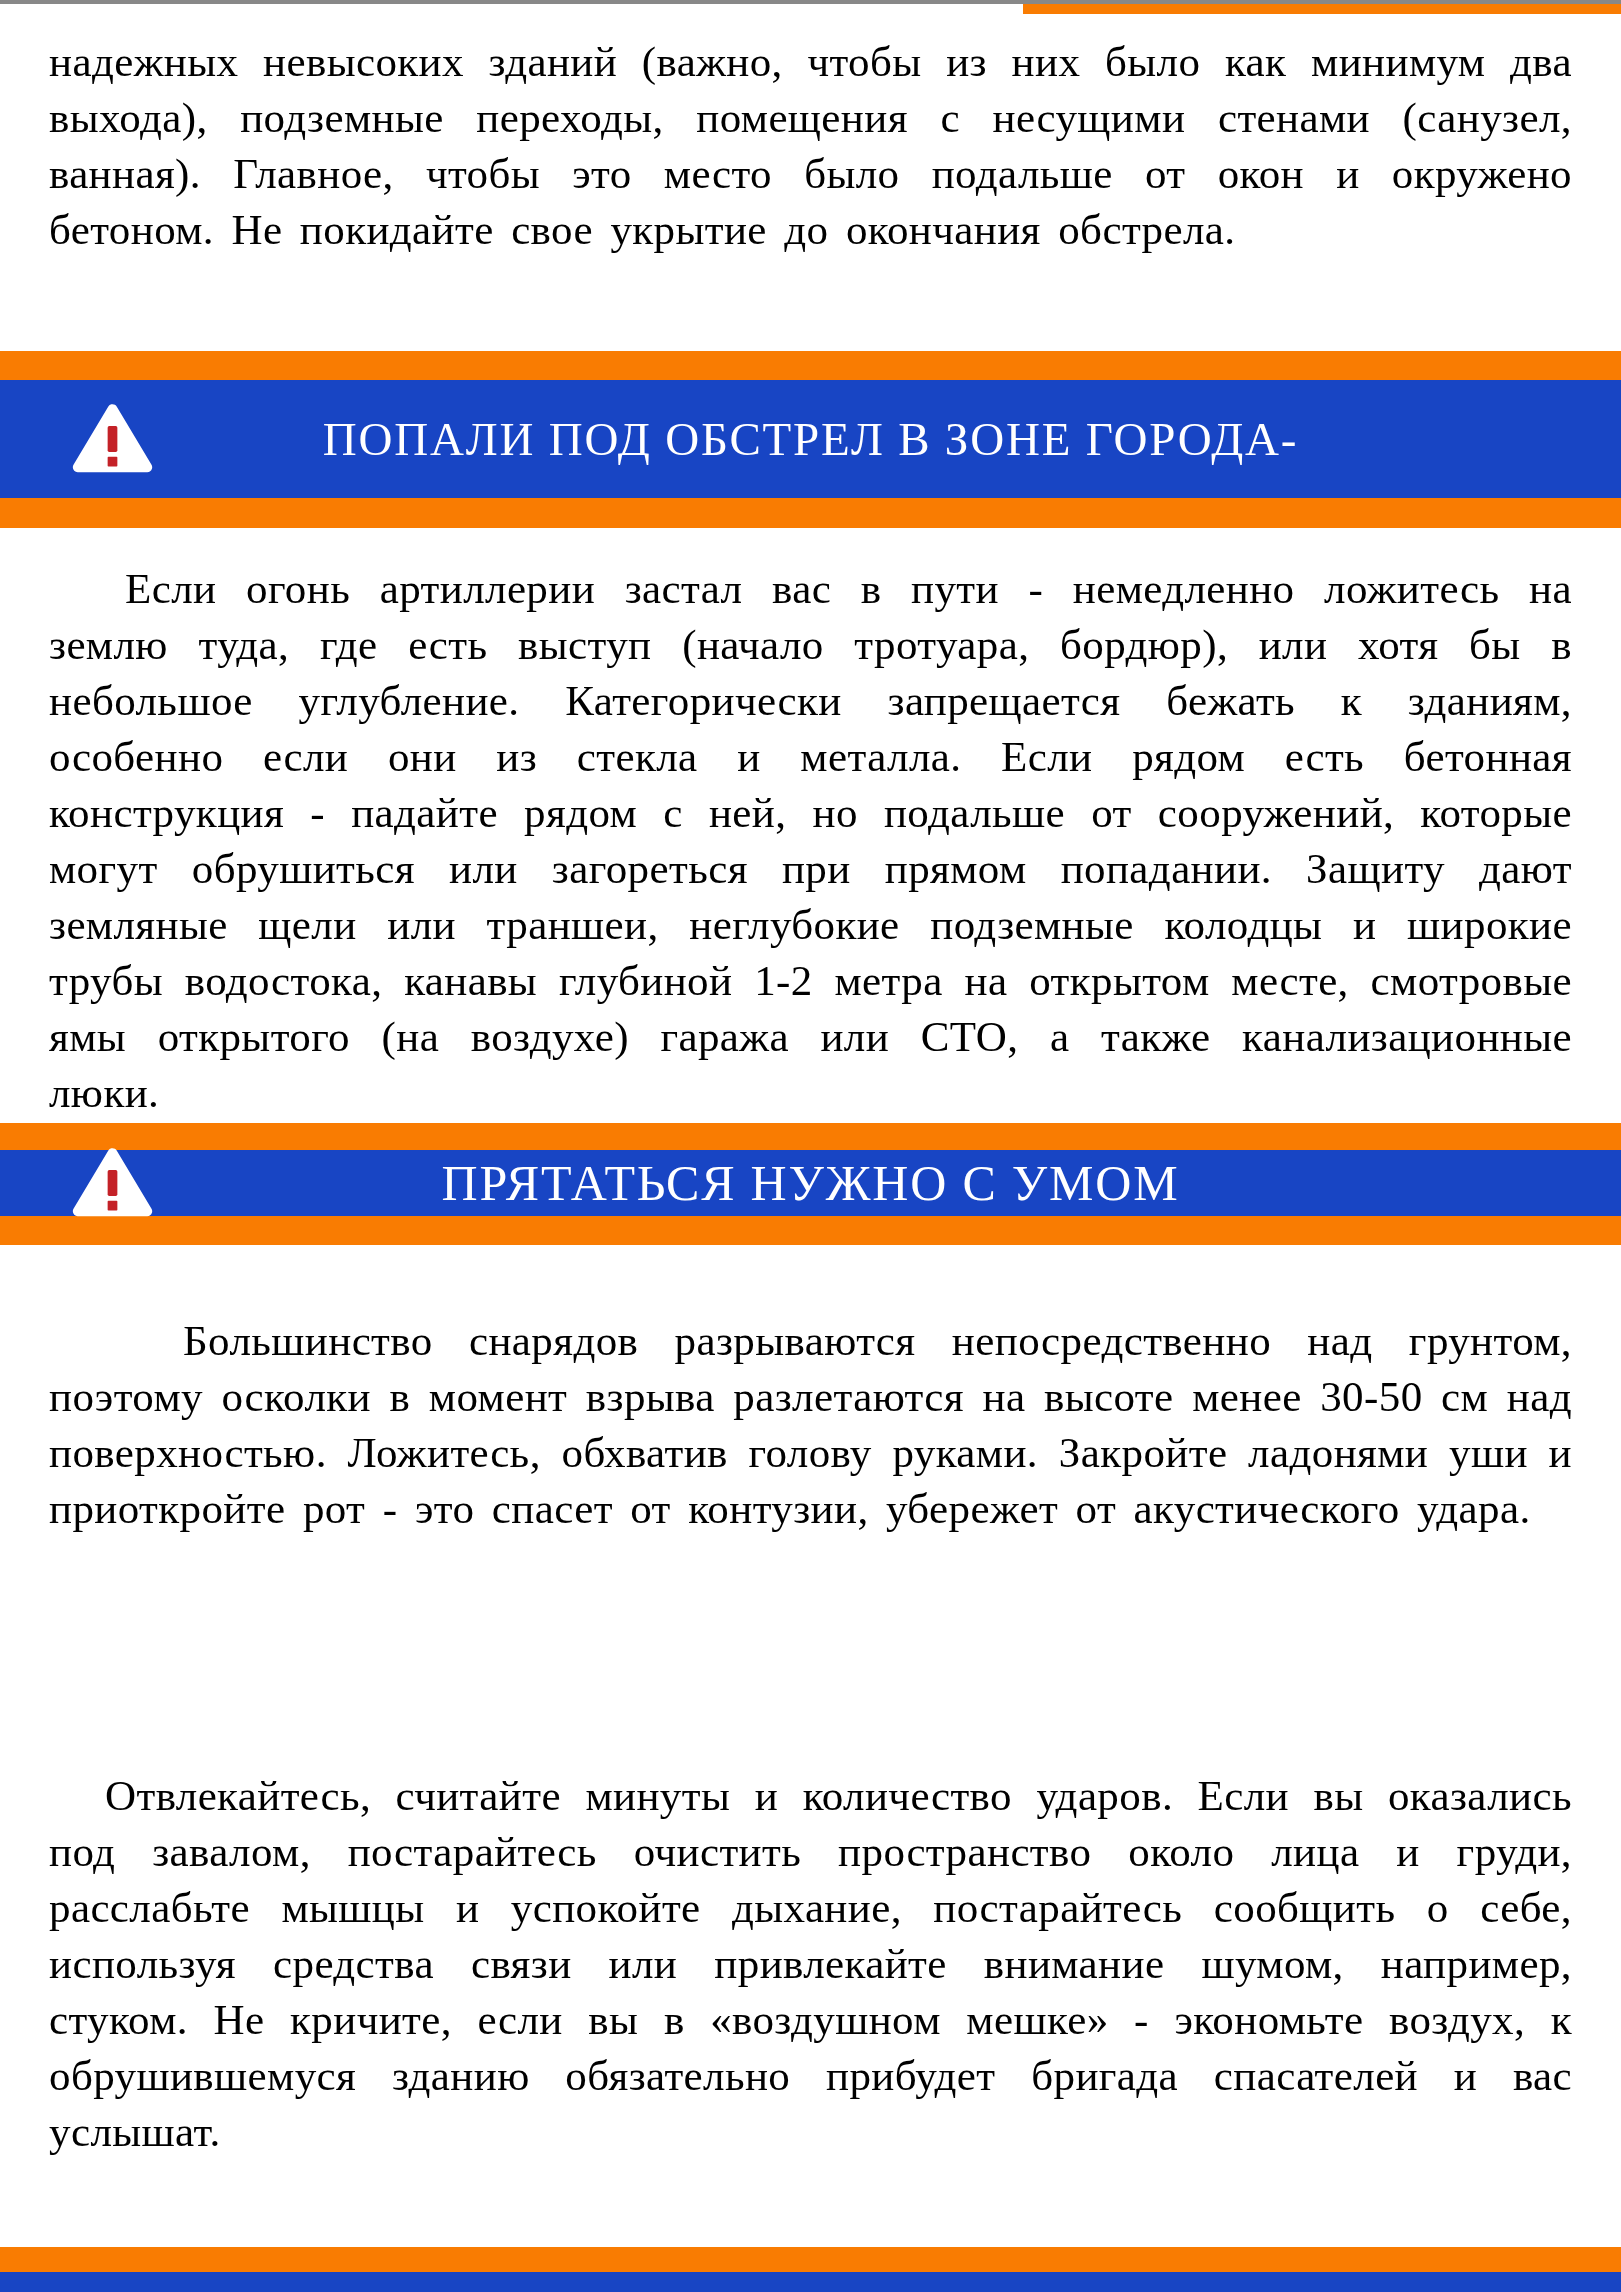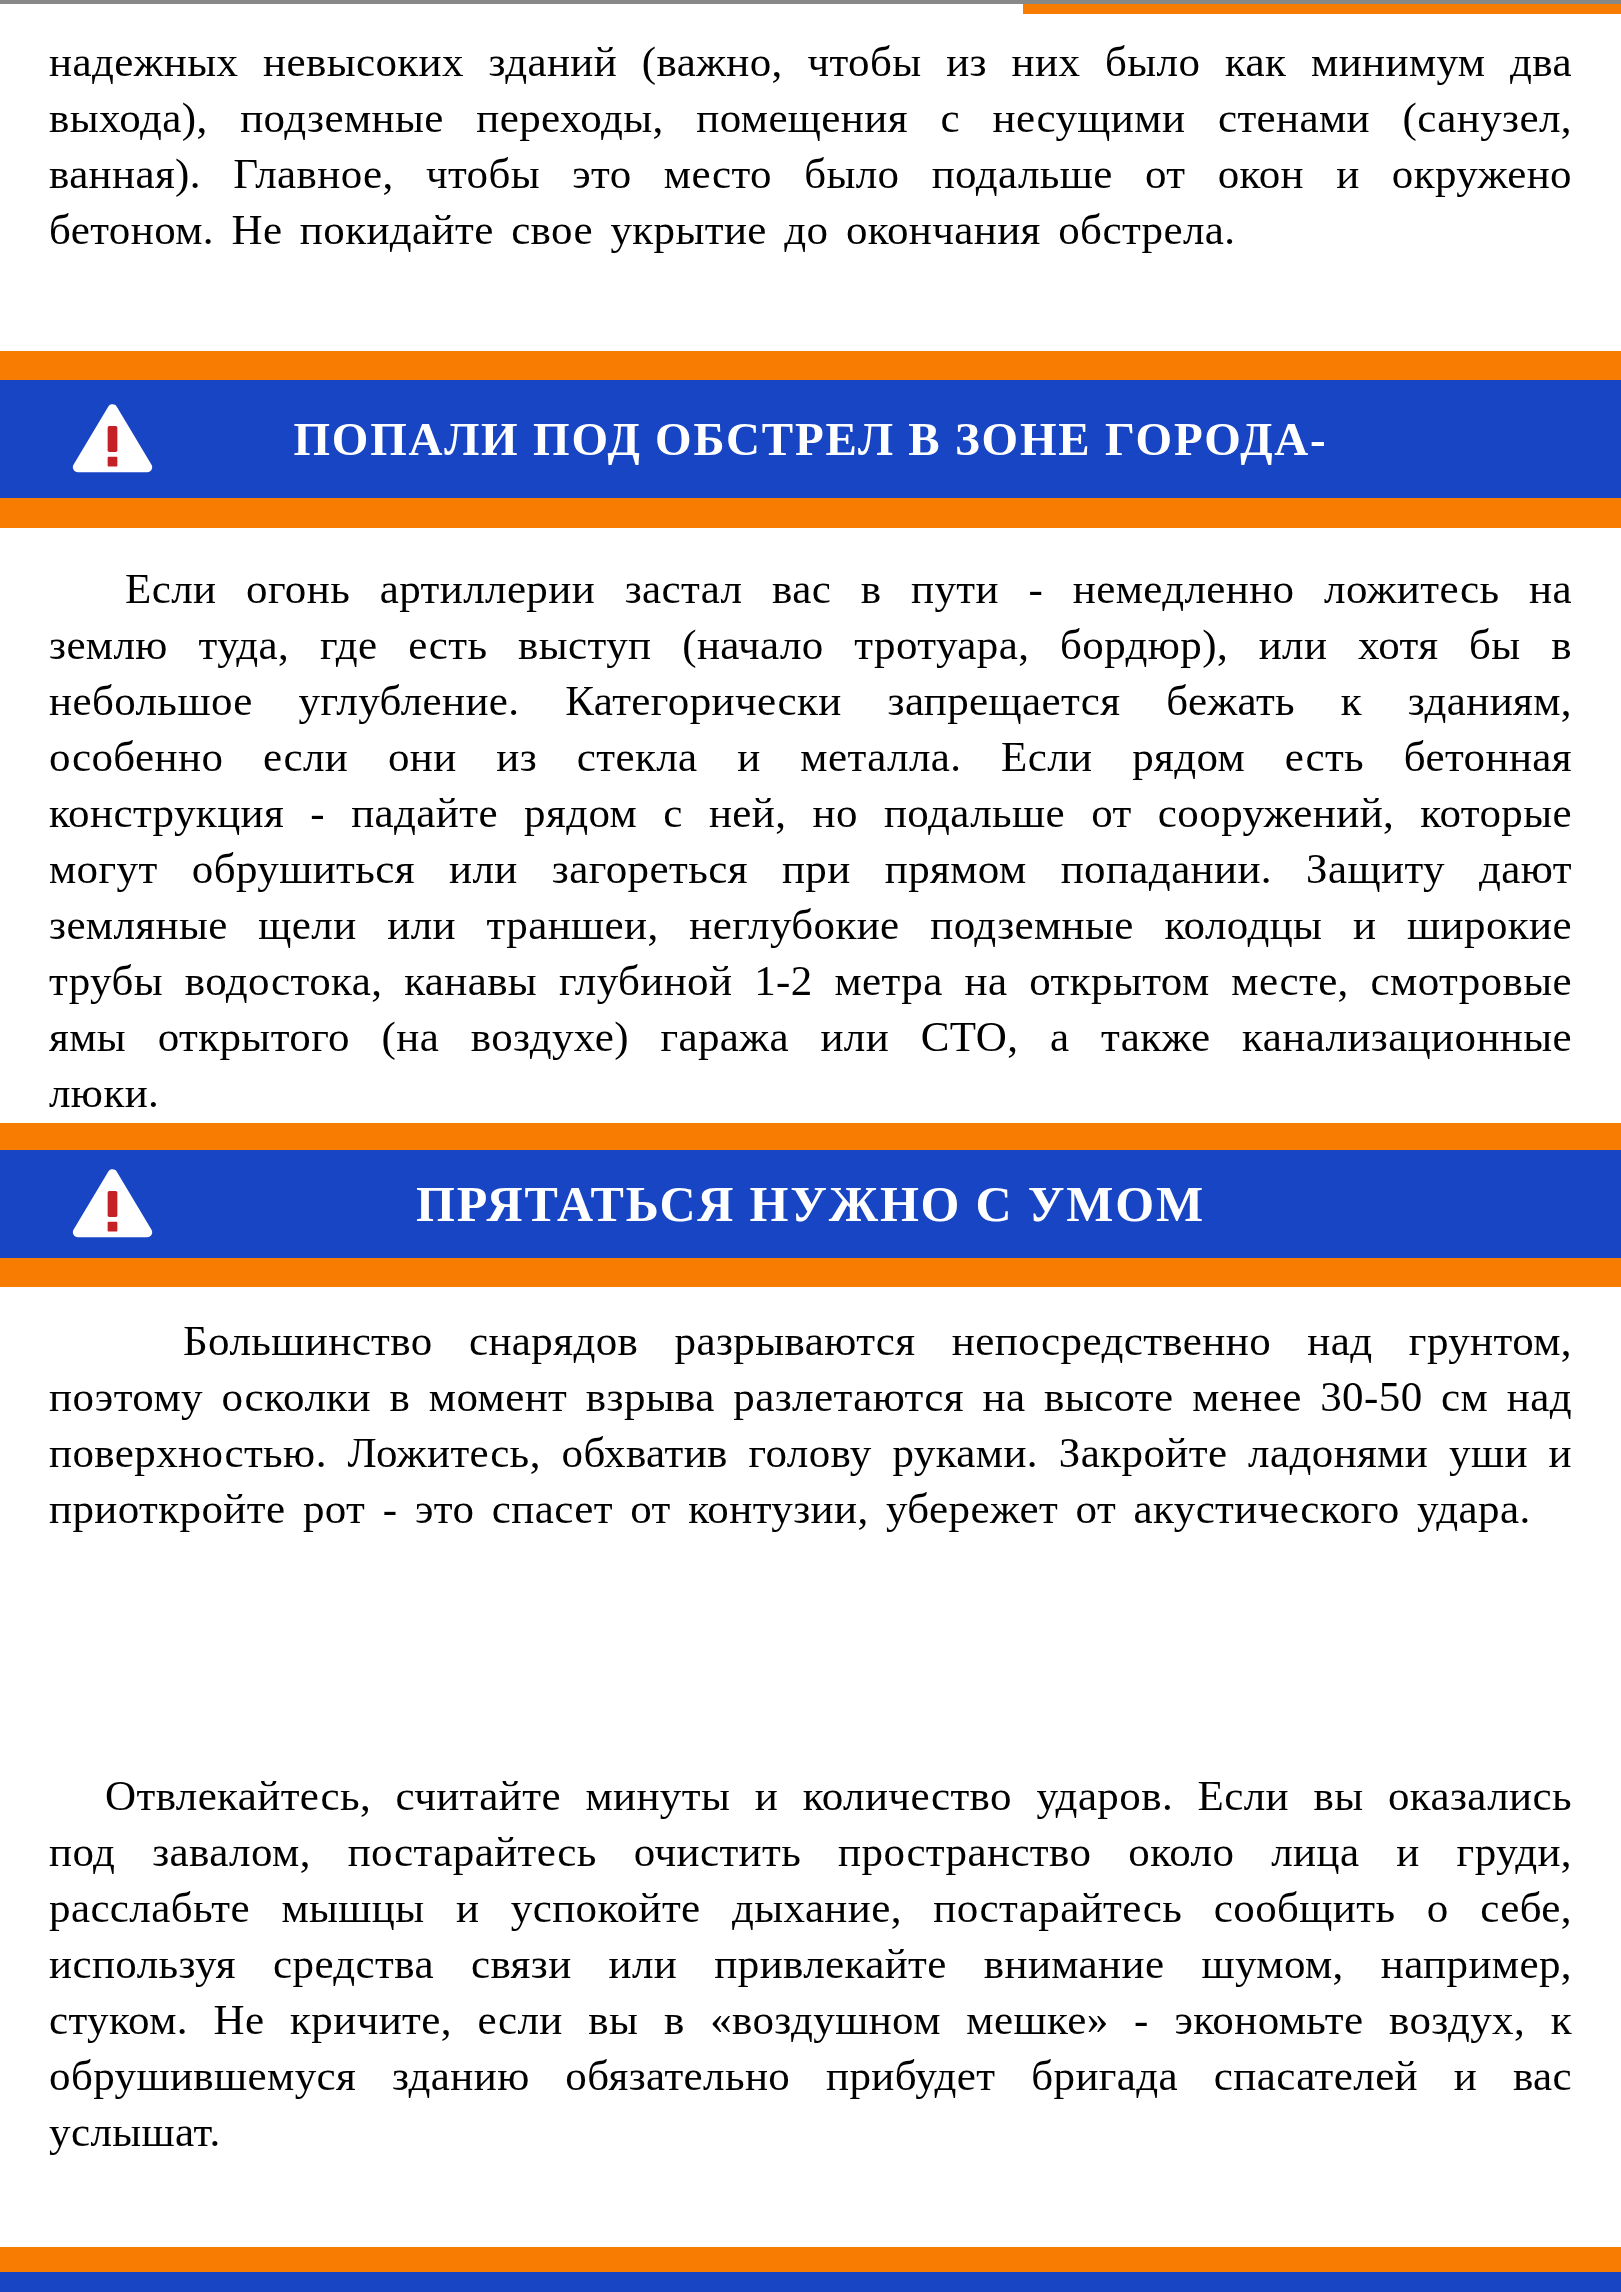--- a/index.html
+++ b/index.html
@@ -44,25 +44,25 @@
     position:relative;background:var(--blue);width:100%;
     display:flex;align-items:center;justify-content:center;
   }
   .banner-1{top:347px;}
   .banner-1 .strip.s-top{height:29px;}
   .banner-1 .band{height:118px;}
   .banner-1 .strip.s-bottom{height:29.6px;}
   .banner-2{top:1119px;}
   .banner-3{top:1624px;}
   .banner-2 .strip.s-top,.banner-3 .strip.s-top{height:27px;}
-  .banner-2 .band,.banner-3 .band{height:108px;}
+  .banner-2 .band,.banner-3 .band{height:66px;}
   .banner-2 .strip.s-bottom,.banner-3 .strip.s-bottom{height:29px;}
 
   .banner-title{
-    color:#ffffff;text-align:center;font-weight:700;
+    color:#ffffff;text-align:center;font-weight:400;
     letter-spacing:1.8px;
   }
   .banner-1 .banner-title{font-size:47px;line-height:56px;}
   .banner-2 .banner-title,.banner-3 .banner-title{font-size:50px;line-height:54px;}
 
   .warn-icon{
     position:absolute;left:72px;top:50%;
     transform:translateY(-50%);
     width:81px;height:72px;display:block;
   }

